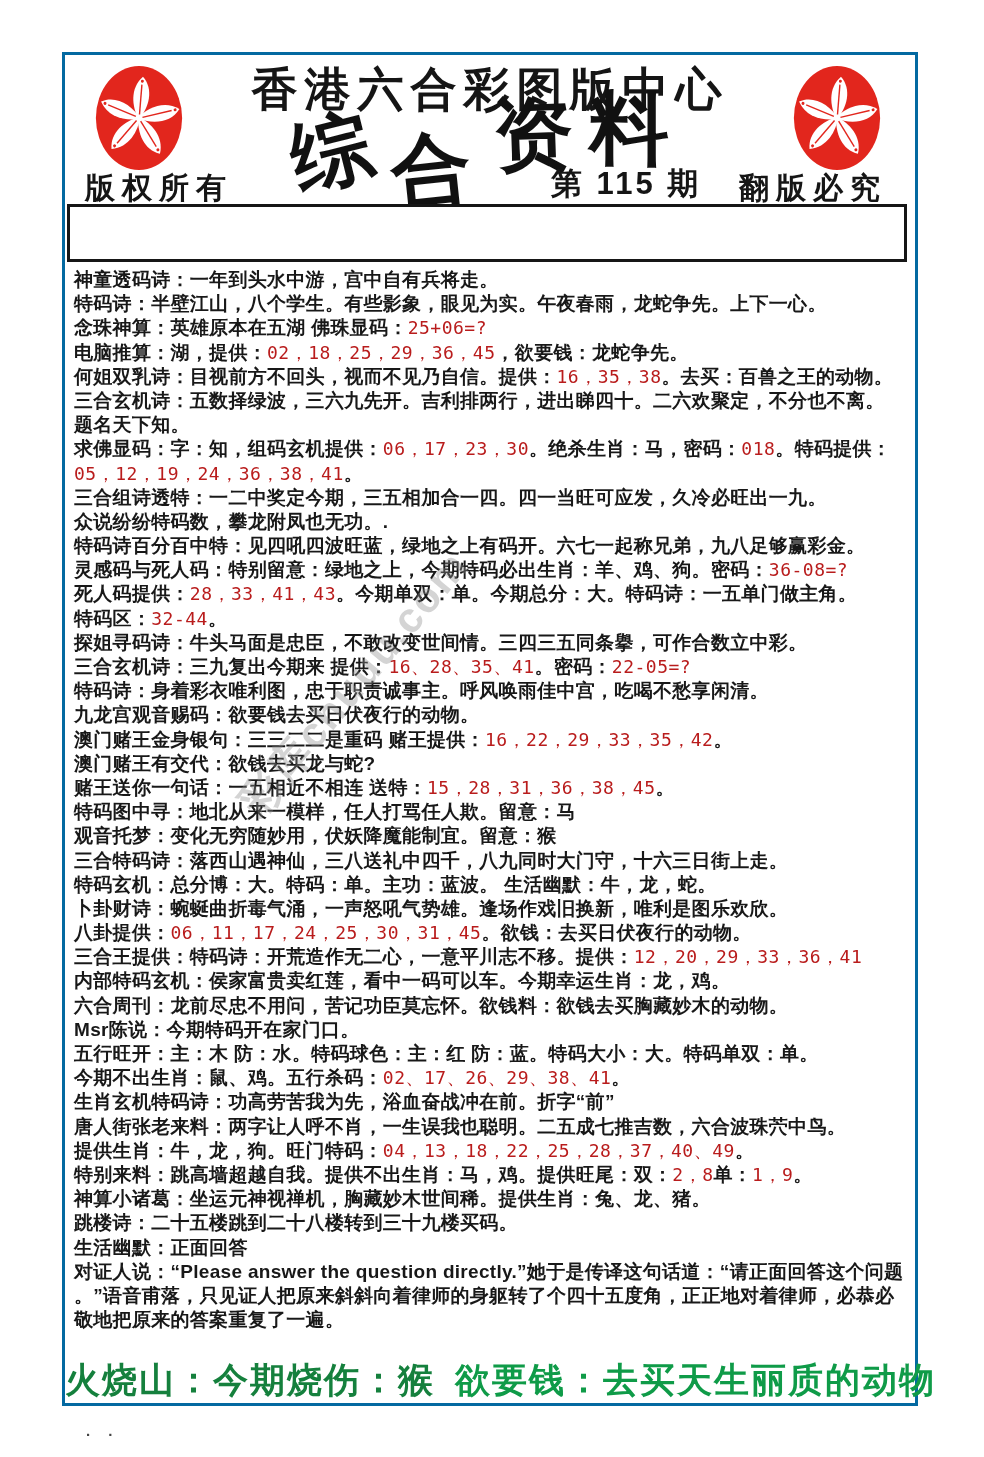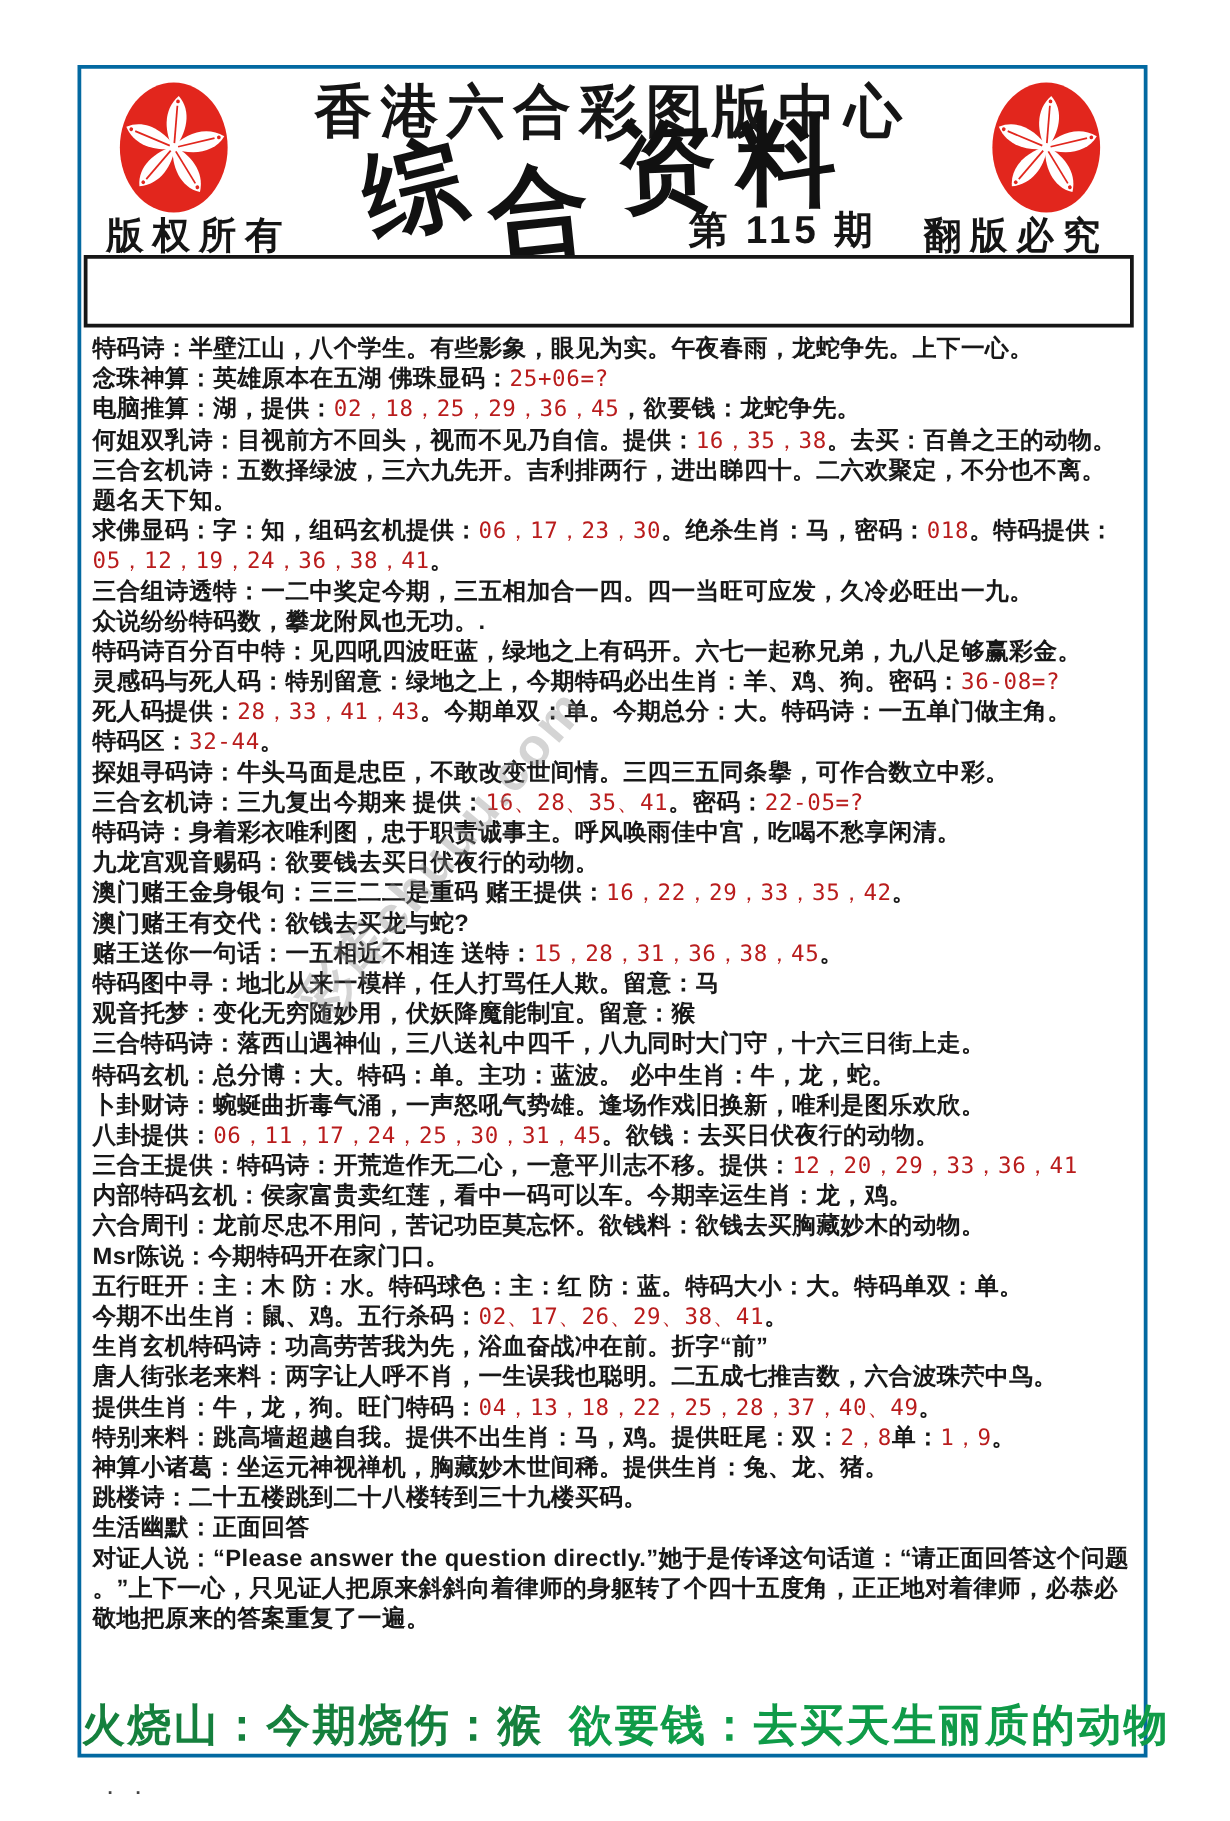--- a/index.html
+++ b/index.html
@@ -133,20 +133,21 @@
       <span class="sub-char sub-c3">料</span>
     </div>
 
   <div class="issue">第 115 期</div>
   <div class="copyright left">版权所有</div>
   <div class="copyright right">翻版必究</div>
 
   <div class="notice-box"></div>
 
   <div class="lines" id="lines">
+      <div class="line">神童透码诗：一年到头水中游，宫中自有兵将走。</div>
       <div class="line">特码诗：半壁江山，八个学生。有些影象，眼见为实。午夜春雨，龙蛇争先。上下一心。</div>
       <div class="line">念珠神算：英雄原本在五湖 佛珠显码：<span class="num">25+06=?</span></div>
       <div class="line">电脑推算：湖，提供：<span class="num">02，18，25，29，36，45</span>，欲要钱：龙蛇争先。</div>
       <div class="line">何姐双乳诗：目视前方不回头，视而不见乃自信。提供：<span class="num">16，35，38</span>。去买：百兽之王的动物。</div>
       <div class="line">三合玄机诗：五数择绿波，三六九先开。吉利排两行，进出睇四十。二六欢聚定，不分也不离。</div>
       <div class="line">题名天下知。</div>
       <div class="line">求佛显码：字：知，组码玄机提供：<span class="num">06，17，23，30</span>。绝杀生肖：马，密码：<span class="num">018</span>。特码提供：</div>
       <div class="line"><span class="num">05，12，19，24，36，38，41</span>。</div>
       <div class="line">三合组诗透特：一二中奖定今期，三五相加合一四。四一当旺可应发，久冷必旺出一九。</div>
       <div class="line">众说纷纷特码数，攀龙附凤也无功。.</div>
@@ -157,38 +158,38 @@
       <div class="line">探姐寻码诗：牛头马面是忠臣，不敢改变世间情。三四三五同条擧，可作合数立中彩。</div>
       <div class="line">三合玄机诗：三九复出今期来 提供：<span class="num">16、28、35、41</span>。密码：<span class="num">22-05=?</span></div>
       <div class="line">特码诗：身着彩衣唯利图，忠于职责诚事主。呼风唤雨佳中宫，吃喝不愁享闲清。</div>
       <div class="line">九龙宫观音赐码：欲要钱去买日伏夜行的动物。</div>
       <div class="line">澳门赌王金身银句：三三二二是重码 赌王提供：<span class="num">16，22，29，33，35，42</span>。</div>
       <div class="line">澳门赌王有交代：欲钱去买龙与蛇?</div>
       <div class="line">赌王送你一句话：一五相近不相连 送特：<span class="num">15，28，31，36，38，45</span>。</div>
       <div class="line">特码图中寻：地北从来一模样，任人打骂任人欺。留意：马</div>
       <div class="line">观音托梦：变化无穷随妙用，伏妖降魔能制宜。留意：猴</div>
       <div class="line">三合特码诗：落西山遇神仙，三八送礼中四千，八九同时大门守，十六三日街上走。</div>
-      <div class="line">特码玄机：总分博：大。特码：单。主功：蓝波。 必中生肖：牛，龙，蛇。</div>
+      <div class="line">特码玄机：总分博：大。特码：单。主功：蓝波。 生活幽默：牛，龙，蛇。</div>
       <div class="line">卜卦财诗：蜿蜒曲折毒气涌，一声怒吼气势雄。逢场作戏旧换新，唯利是图乐欢欣。</div>
       <div class="line">八卦提供：<span class="num">06，11，17，24，25，30，31，45</span>。欲钱：去买日伏夜行的动物。</div>
       <div class="line">三合王提供：特码诗：开荒造作无二心，一意平川志不移。提供：<span class="num">12，20，29，33，36，41</span></div>
       <div class="line">内部特码玄机：侯家富贵卖红莲，看中一码可以车。今期幸运生肖：龙，鸡。</div>
       <div class="line">六合周刊：龙前尽忠不用问，苦记功臣莫忘怀。欲钱料：欲钱去买胸藏妙木的动物。</div>
       <div class="line">Msr陈说：今期特码开在家门口。</div>
       <div class="line">五行旺开：主：木 防：水。特码球色：主：红 防：蓝。特码大小：大。特码单双：单。</div>
       <div class="line">今期不出生肖：鼠、鸡。五行杀码：<span class="num">02、17、26、29、38、41</span>。</div>
       <div class="line">生肖玄机特码诗：功高劳苦我为先，浴血奋战冲在前。折字“前”</div>
       <div class="line">唐人街张老来料：两字让人呼不肖，一生误我也聪明。二五成七推吉数，六合波珠茓中鸟。</div>
       <div class="line">提供生肖：牛，龙，狗。旺门特码：<span class="num">04，13，18，22，25，28，37，40、49</span>。</div>
       <div class="line">特别来料：跳高墙超越自我。提供不出生肖：马，鸡。提供旺尾：双：<span class="num">2，8</span>单：<span class="num">1，9</span>。</div>
       <div class="line">神算小诸葛：坐运元神视禅机，胸藏妙木世间稀。提供生肖：兔、龙、猪。</div>
       <div class="line">跳楼诗：二十五楼跳到二十八楼转到三十九楼买码。</div>
       <div class="line">生活幽默：正面回答</div>
       <div class="line">对证人说：“Please answer the question directly.”她于是传译这句话道：“请正面回答这个问题</div>
-      <div class="line">。”上下一心，只见证人把原来斜斜向着律师的身躯转了个四十五度角，正正地对着律师，必恭必</div>
+      <div class="line">。”语音甫落，只见证人把原来斜斜向着律师的身躯转了个四十五度角，正正地对着律师，必恭必</div>
       <div class="line">敬地把原来的答案重复了一遍。</div>
     </div>
 
   <div class="footer-line">
     <span class="footer-red" style="color: #15803d;">火烧山：今期烧伤：猴</span><span class="footer-green" style="color: rgb(15, 155, 72);">欲要钱：去买天生丽质的动物</span>
   </div>
 
 </div>
 
 <div class="watermark">彩库chuuu.com</div>

